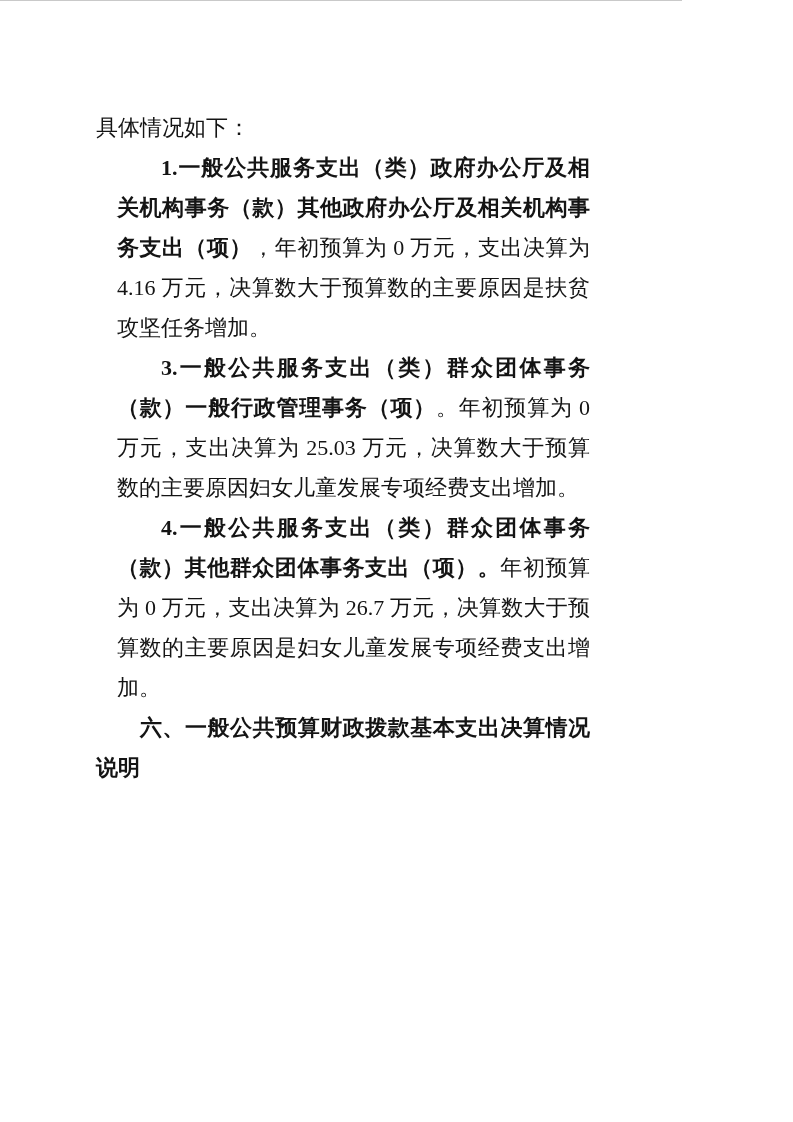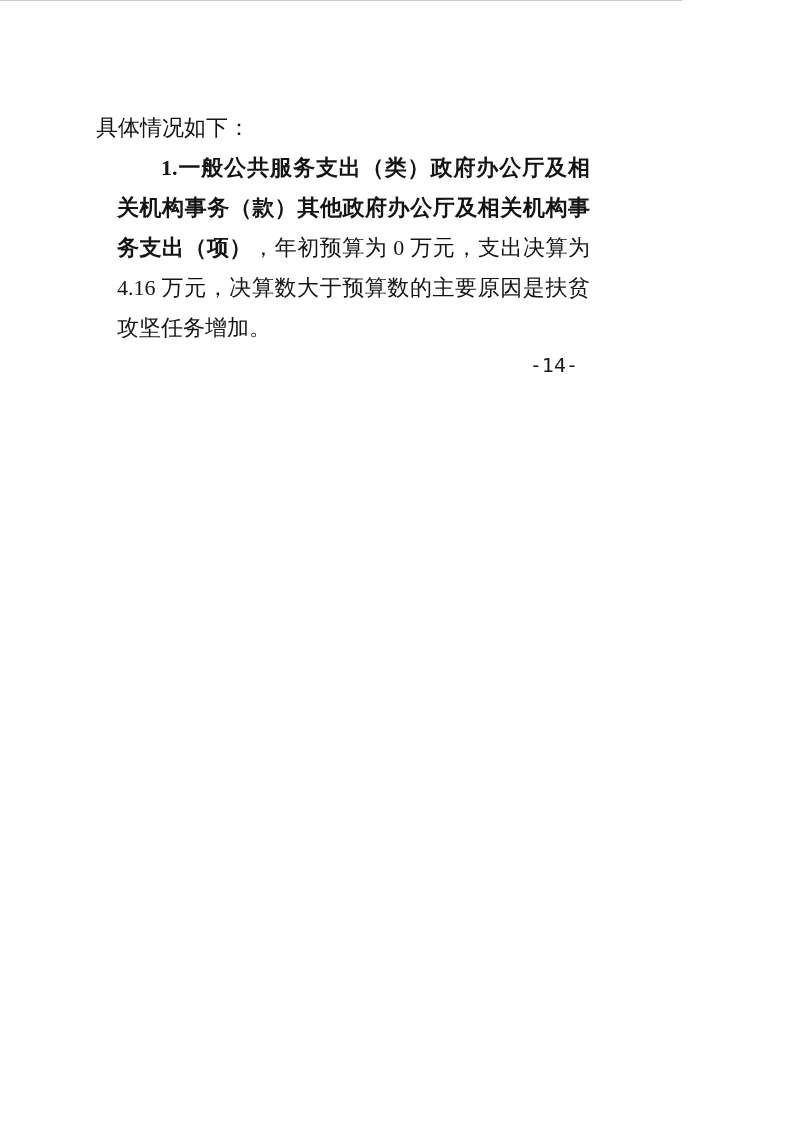--- a/index.html
+++ b/index.html
@@ -61,21 +61,23 @@
 <body>
 
 <div class="page">
   <div class="content">
 
     <p class="intro">具体情况如下：</p>
 
     <p class="para"><span class="seg-bold">1.一般公共服务支出（类）政府办公厅及相关机构事务（款）其他政府办公厅及相关机构事务支出（项）</span><span>，年初预算为 0 万元，支出决算为 4.16 万元，决算数大于预算数的主要原因是扶贫攻坚任务增加。</span></p>
 
 
+    <p class="para"><span class="seg-bold">3.一般公共服务支出（类）群众团体事务（款）一般行政管理事务（项）</span><span>。年初预算为 0 万元，支出决算为 25.03 万元，决算数大于预算数的主要原因妇女儿童发展专项经费支出增加。</span></p>
+
+    <p class="para"><span class="seg-bold">4.一般公共服务支出（类）群众团体事务（款）其他群众团体事务支出（项）。</span><span>年初预算为 0 万元，支出决算为 26.7 万元，决算数大于预算数的主要原因是妇女儿童发展专项经费支出增加。</span></p>
 
 
+    <p class="section-heading">六、一般公共预算财政拨款基本支出决算情况说明</p>
 
 
-
-    <div class="pagenum">-14-</div>
 
   </div>
 </div>
 
 </body></html>

